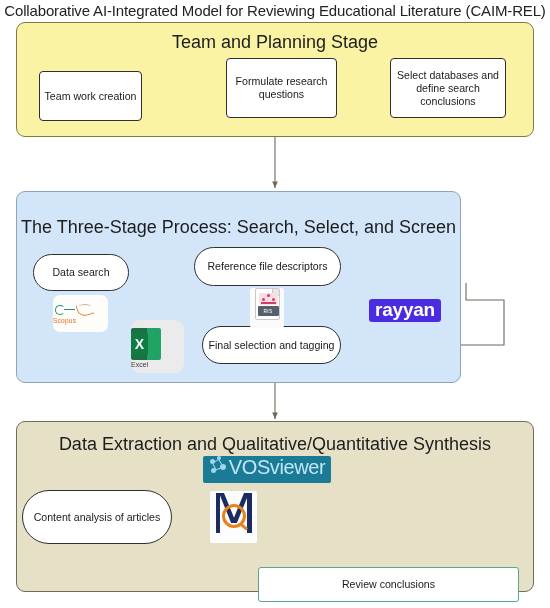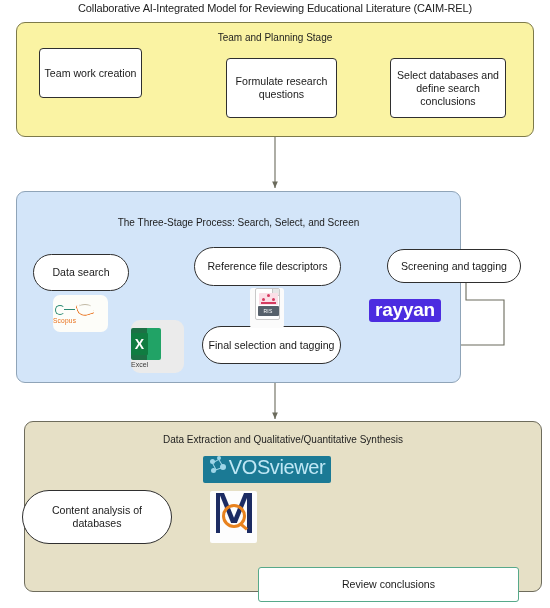--- a/index.html
+++ b/index.html
@@ -20,40 +20,40 @@
     left: 0; top: 0;
     width: 550px; height: 608px;
     pointer-events: none;
   }
 
   .diagram-title {
     position: absolute;
     left: 0; top: 2px;
     width: 550px;
     text-align: center;
-    font-size: 11px;
+    font-size: 15px;
     color: #222222;
     letter-spacing: -0.15px;
     white-space: nowrap;
   }
 
   .panel {
     position: absolute;
     border: 1.3px solid #6b6b52;
     border-radius: 9px;
   }
   .panel-yellow { background: #faf3a3; border-color: #7d7a4a; }
   .panel-blue   { background: #d3e5f9; border-color: #8fa4b8; }
   .panel-tan    { background: #e6e0c6; border-color: #6e6c5c; }
 
   .panel-title {
     position: absolute;
     width: 100%;
     text-align: center;
-    font-size: 10px;
+    font-size: 18px;
     color: #1d1d1d;
     white-space: nowrap;
   }
 
   .node {
     position: absolute;
     background: #ffffff;
     border: 1.1px solid #2f2f2f;
     display: flex;
     align-items: center;
@@ -270,42 +270,39 @@
 
     <path d="M172,512 L186,512 L186,470 L203,470" fill="none" stroke="#6b6b5c" stroke-width="1.1" marker-end="url(#ahg)"></path>
     <path d="M172,517 L192,517 L192,521 L205,521" fill="none" stroke="#6b6b5c" stroke-width="1.1" marker-end="url(#ahg)"></path>
     <path d="M97,544 L97,565 L253,565" fill="none" stroke="#6b6b5c" stroke-width="1.1" marker-end="url(#ahg)"></path>
   </svg>
 
   <div class="panel panel-yellow" style="left:16px; top:22px; width:518px; height:115px;">
     <div class="panel-title" style="top:9px;">Team and Planning Stage</div>
   </div>
 
-  <div class="node rect" style="left:39px; top:48px; width:103px; height:50px;">
+  <div class="node rect" style="left:39px; top:71px; width:103px; height:50px;">
     <span>Team work creation</span>
   </div>
   <div class="node rect" style="left:226px; top:58px; width:111px; height:60px;">
     <span>Formulate research questions</span>
   </div>
   <div class="node rect" style="left:390px; top:58px; width:116px; height:60px;">
     <span>Select databases and define search conclusions</span>
   </div>
 
   <div class="panel panel-blue" style="left:16px; top:191px; width:445px; height:192px;">
     <div class="panel-title" style="top:25px;">The Three-Stage Process: Search, Select, and Screen</div>
   </div>
 
   <div class="node pill" style="left:33px; top:254px; width:96px; height:37px;">
     <span>Data search</span>
   </div>
   <div class="node pill" style="left:194px; top:247px; width:147px; height:39px;">
     <span>Reference file descriptors</span>
-  </div>
-  <div class="node pill" style="left:387px; top:249px; width:134px; height:34px;">
-    <span>Screening and tagging</span>
   </div>
   <div class="node pill" style="left:202px; top:326px; width:139px; height:38px;">
     <span>Final selection and tagging</span>
   </div>
 
   <div class="logo logo-scopus" style="left:53px; top:295px; width:55px; height:37px;">
     <div class="scopus-mark">
       <span class="scopus-arc"></span>
       <span class="scopus-dash"></span>
       <span class="scopus-swoosh2"></span>
@@ -332,26 +329,26 @@
 
   <div class="logo logo-excel" style="left:131px; top:320px; width:53px; height:53px;">
     <div class="excel-tile">
       <span class="excel-dark"></span>
       <span class="excel-light"></span>
       <span class="excel-x">X</span>
     </div>
     <div class="excel-word">Excel</div>
   </div>
 
-  <div class="panel panel-tan" style="left:24px; top:421px; width:518px; height:171px;">
+  <div class="panel panel-tan" style="left:16px; top:421px; width:518px; height:171px;">
     <div class="panel-title" style="top:12px;">Data Extraction and Qualitative/Quantitative Synthesis</div>
   </div>
 
   <div class="node pill" style="left:22px; top:490px; width:150px; height:54px;">
-    <span>Content analysis of databases</span>
+    <span>Content analysis of articles</span>
   </div>
   <div class="node rect conclusion" style="left:258px; top:545px; width:261px; height:35px;margin-top:22px;">
     <span>Review conclusions</span>
   </div>
 
   <div class="logo logo-vos" style="left:203px; top:456px; width:128px; height:27px;">
     <span class="vos-glyph">
       <i class="vos-node" style="left:1px;  top:3px;  width:5px;  height:5px;"></i>
       <i class="vos-node" style="left:8px;  top:0px;  width:4px;  height:4px;"></i>
       <i class="vos-node" style="left:11px; top:8px;  width:6px;  height:6px;"></i>

